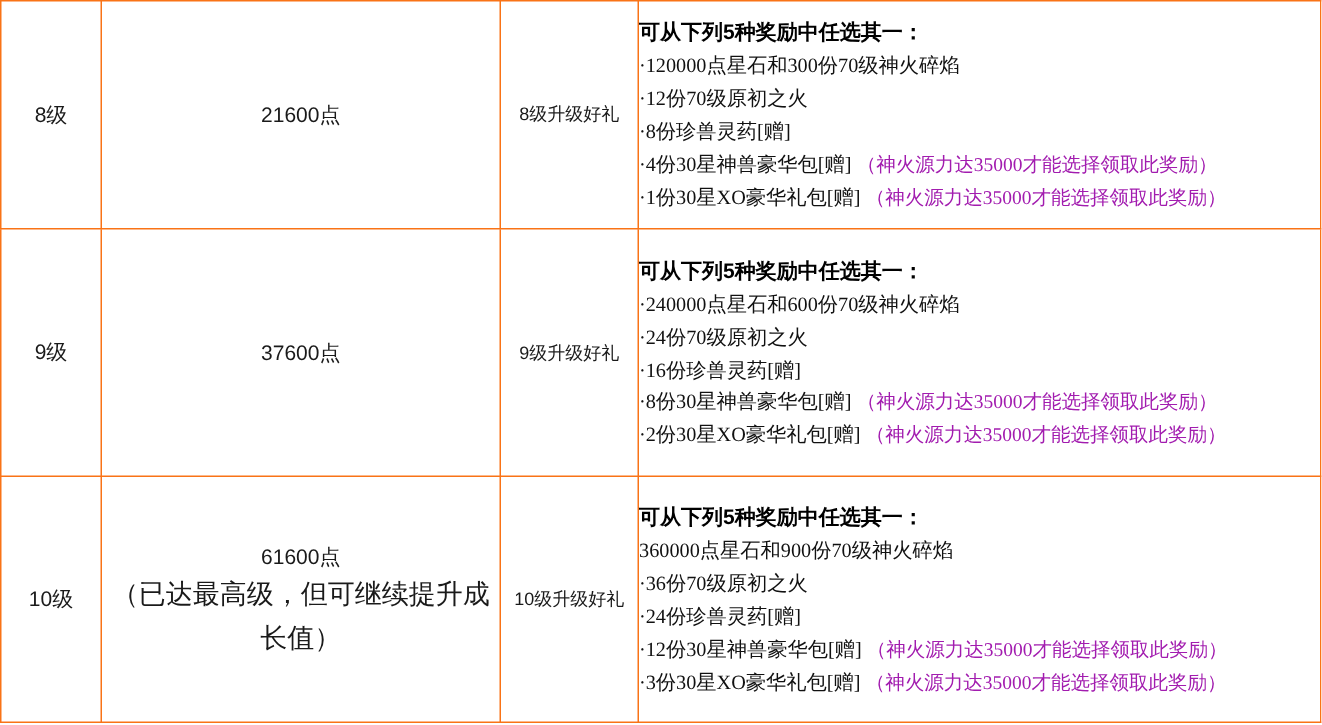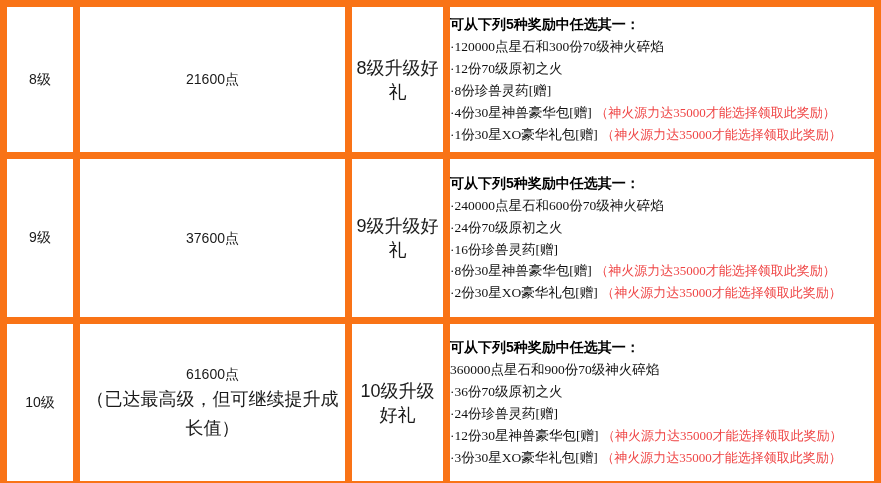--- a/index.html
+++ b/index.html
@@ -13,61 +13,61 @@
     font-family: "Liberation Sans", "DejaVu Sans", sans-serif;
     color: #1a1a1a;
     overflow: hidden;
   }
   table.reward-table {
     width: 881px;
     border-collapse: collapse;
     table-layout: fixed;
   }
   table.reward-table td {
-    border: 7px solid #f97316;
+    border: 1px solid #f97316;
     vertical-align: middle;
     padding: 0;
   }
   td.col-level {
     width: 66px;
     text-align: center;
     font-size: 14px;
   }
   td.col-points {
     width: 265px;
     text-align: center;
     font-size: 14px;
     line-height: 1.6;
     margin-top: 18px;
   }
   td.col-gift {
     width: 91px;
     text-align: center;
-    font-size: 18px;
+    font-size: 12px;
   }
   td.col-detail {
     padding: 6px 8px 6px 10px;
     vertical-align: top;
     font-size: 14px;
   }
   .detail-head {
     font-weight: bold;
     font-size: 14px;
     line-height: 1.65;
     color: #000000;
   }
   .detail-line {
     font-size: 13.5px;
     line-height: 1.62;
     color: #111111;
     white-space: nowrap;
     font-family: Liberation Serif, serif;
   }
   .note {
-    color: #ef4444;
+    color: #a21caf;
     font-size: 13px;
   }
   .sub {
     display: block;
     font-size: 18px;
   }
   tr.row-8 { height: 152px; }
   tr.row-9 { height: 165px; }
   tr.row-10 { height: 164px; }
 </style>

